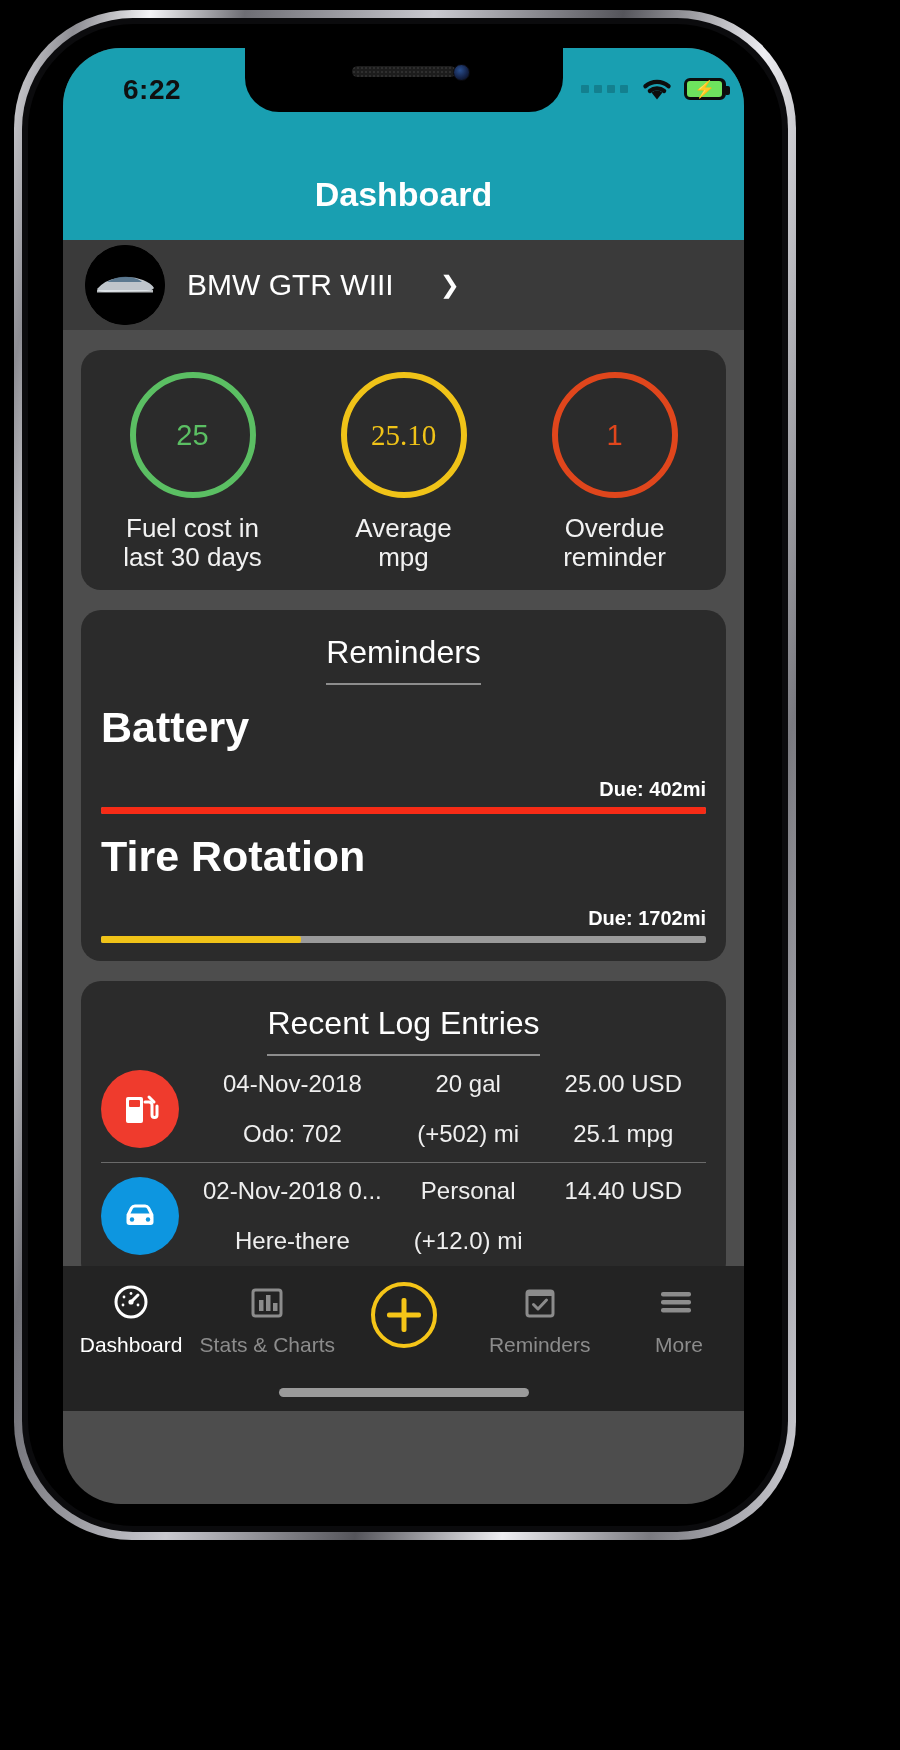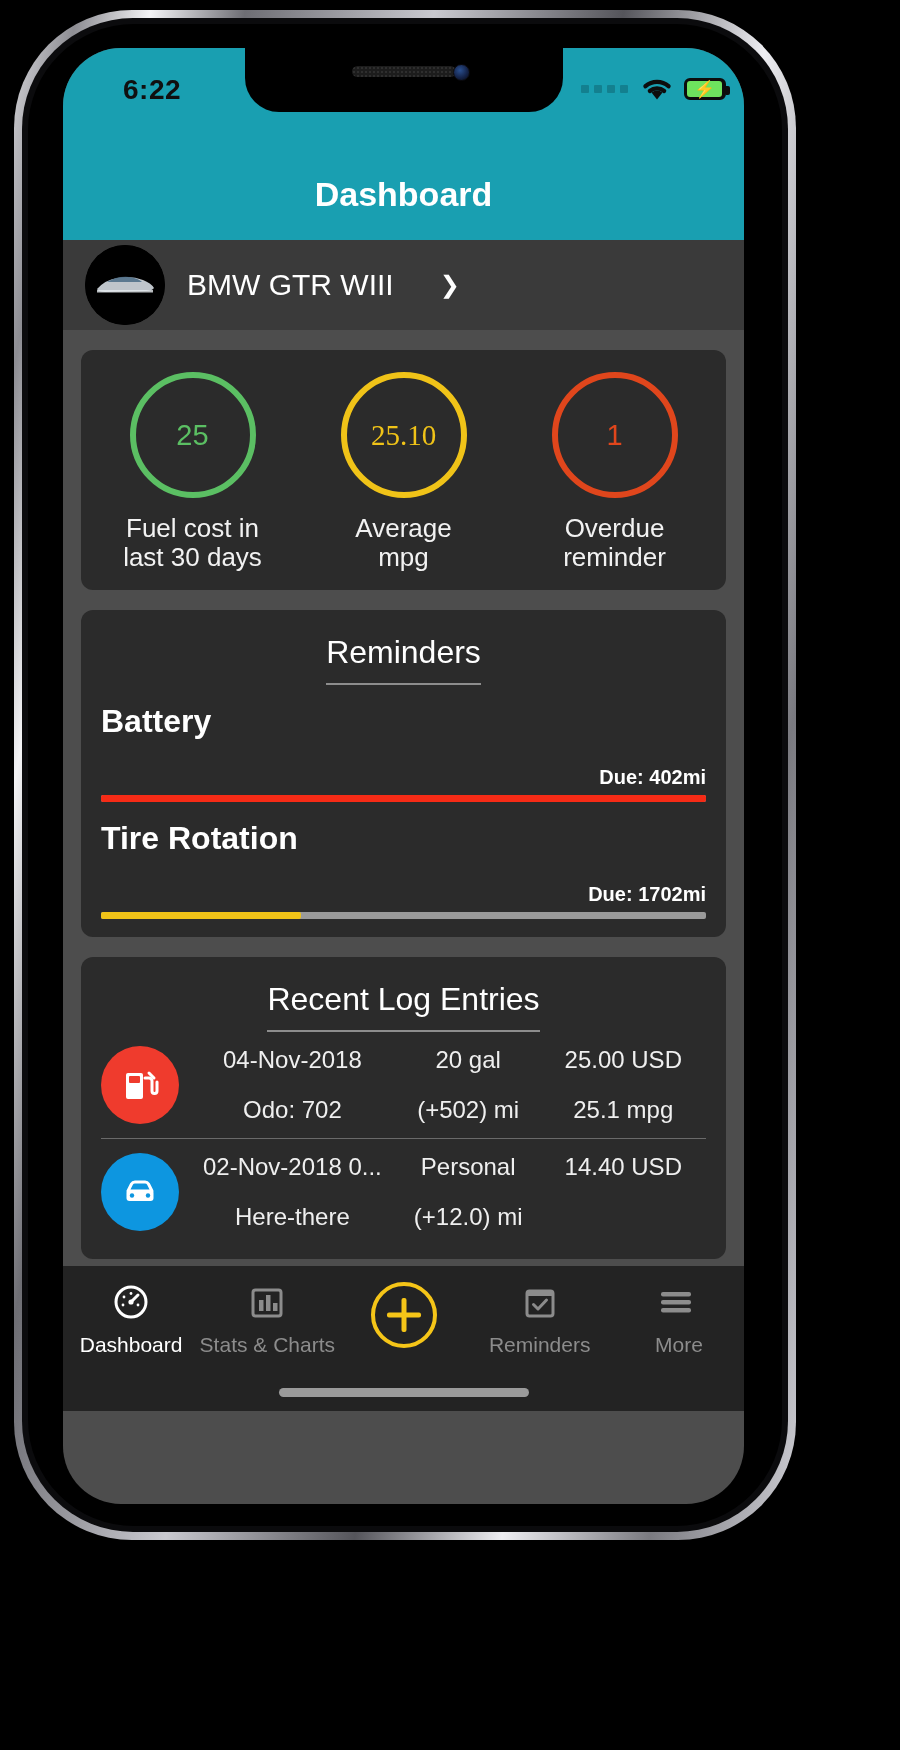--- a/index.html
+++ b/index.html
@@ -120,21 +120,21 @@
   }
   .vehicle-name { font-size: 30px; color: #fff; }
   .chev { margin-left: 24px; color: #fff; font-size: 24px; line-height: 1; }
 
   
   .body {
     position: relative; height: 1081px; background: #4d4d4d;
     padding: 0 18px; overflow: hidden;
   }
   .card {
-    background: #2b2b2b; border-radius: 12px; margin-top: 20px;
+    background: #2b2b2b; border-radius: 20px; margin-top: 20px;
     padding: 18px 20px;
   }
   
   .stats { display: flex; justify-content: space-around; padding: 22px 6px 18px; }
   .stat { display: flex; flex-direction: column; align-items: center; width: 33%; }
   .ring {
     width: 126px; height: 126px; border-radius: 50%;
     border: 6px solid #5bbf63;
     display: flex; align-items: center; justify-content: center;
   }
@@ -146,21 +146,21 @@
 
   
   .sec-head { text-align: center; padding: 6px 0 0; }
   .sec-head span {
     display: inline-block; font-size: 32px; color: #fff;
     padding-bottom: 12px; border-bottom: 2px solid #8d8d8d;
   }
 
   
   .rem { padding-top: 18px; }
-  .rem-name { font-size: 32px; font-weight: 700; color: #fff; }
+  .rem-name { font-size: 43px; font-weight: 700; color: #fff; }
   .rem-due { text-align: right; font-size: 20px; font-weight: 700; color: #fff; margin-top: 26px; }
   .bar { height: 7px; background: #9a9a9a; border-radius: 2px; margin-top: 6px; position: relative; }
   .bar i { position: absolute; left: 0; top: 0; bottom: 0; border-radius: 2px; display: block; }
   .show-all { font-size: 30px; color: #fff; padding: 26px 0 6px; }
 
   
   .log-row { display: flex; align-items: center; padding: 14px 0 10px; }
   .log-icon {
     width: 78px; height: 78px; border-radius: 50%; flex: none;
     display: flex; align-items: center; justify-content: center; margin-right: 10px;

